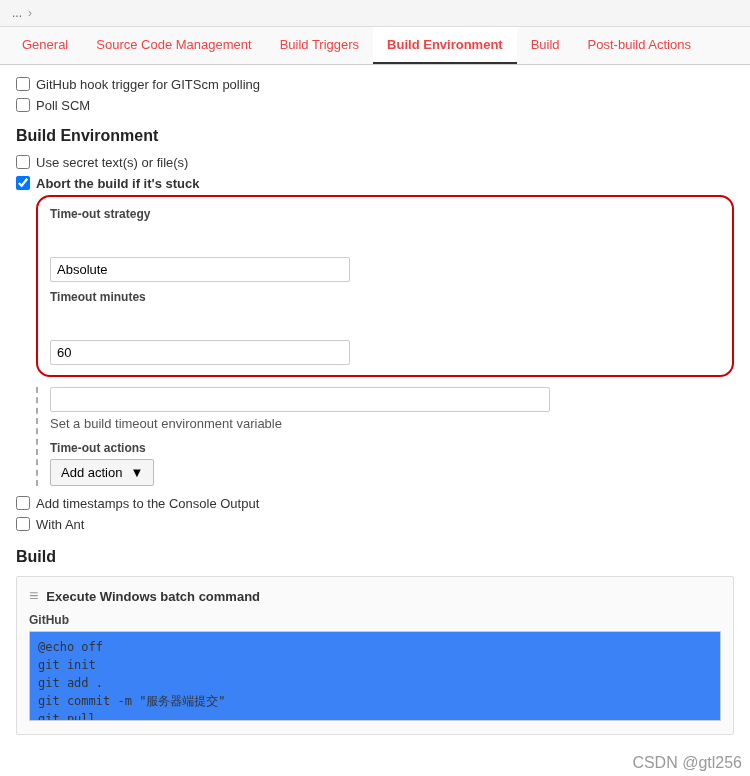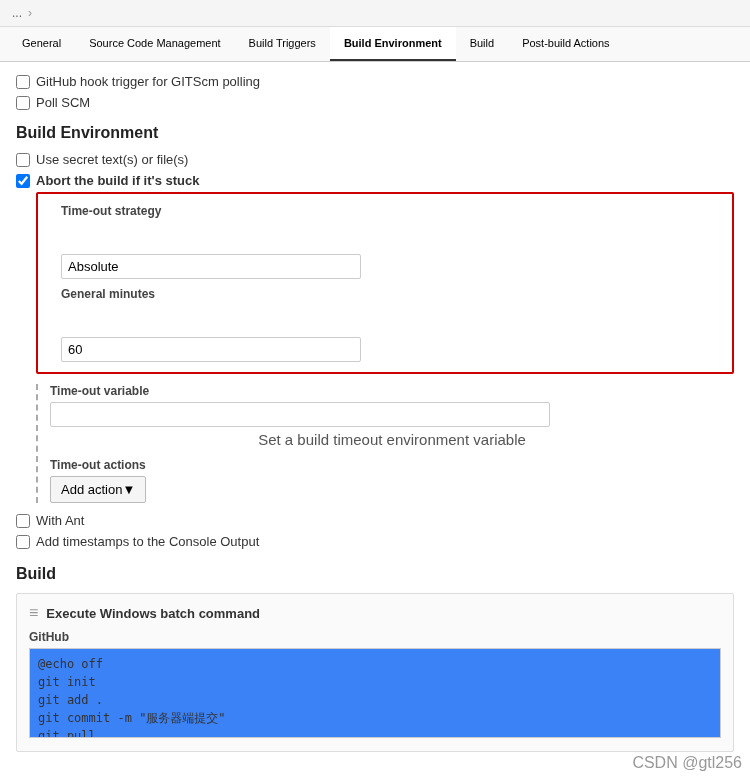--- a/index.html
+++ b/index.html
@@ -32,40 +32,40 @@
     
     .tab-bar {
       display: flex;
       border-bottom: 1px solid #ccc;
       background: #f9f9f9;
       padding: 0 8px;
     }
     .tab {
       padding: 10px 14px;
       cursor: pointer;
-      font-size: 11px;
-      color: #000000;
+      font-size: 13px;
+      color: #ef4444;
       border-bottom: 2px solid transparent;
       white-space: nowrap;
     }
     .tab.active {
       border-bottom: 2px solid #333;
       font-weight: bold;
       background: #fff;
     }
 
     
     .content {
       padding: 12px 16px;
     }
 
     
     .checkbox-row {
       display: flex;
-      align-items: center;
+      align-items: flex-start;
       gap: 6px;
       margin-bottom: 6px;
     }
     .checkbox-row input[type="checkbox"] {
       width: 14px;
       height: 14px;
       cursor: pointer;
     }
     .checkbox-row label {
       font-size: 13px;
@@ -76,22 +76,22 @@
     .section-heading {
       font-size: 16px;
       font-weight: bold;
       margin: 14px 0 10px 0;
       color: #222;
     }
 
     
     .red-border-box {
       border: 2px solid #cc0000;
-      border-radius: 2px;
-      padding: 10px 23px;
+      border-radius: 14px;
+      padding: 10px 12px;
       margin-left: 20px;
       margin-bottom: 10px;
       background: #fff;
     }
 
     
     .dashed-section {
       border-left: 2px dashed #aaa;
       margin-left: 20px;
       padding-left: 12px;
@@ -124,31 +124,30 @@
     .timeout-var-input {
       width: 95%;
       max-width: 500px;
       border: 1px solid #ccc;
       padding: 4px 6px;
       font-size: 13px;
       border-radius: 2px;
     }
 
     .helper-text {
-      font-size: 15px;
+      font-size: 13px;
       color: #555;
       margin-top: 4px;
-      text-align: center;
     }
 
     
     .btn-add-action {
       display: inline-flex;
       align-items: flex-end;
-      gap: 0;
+      gap: 8px;
       border: 1px solid #bbb;
       background: #f5f5f5;
       padding: 5px 10px;
       font-size: 13px;
       cursor: pointer;
       border-radius: 2px;
     }
 
     
     .build-section {
@@ -246,44 +245,43 @@
   </div>
 
   <div class="checkbox-row" style="margin-bottom:4px;">
     <input type="checkbox" id="abort-stuck" checked="" style="">
     <label for="abort-stuck" class="abort-label">Abort the build if it's stuck</label>
   </div>
 
   <div class="red-border-box">
     <div class="field-label">Time-out strategy</div>
     <input class="field-input" type="text" value="Absolute" style="">
-    <div class="field-label" style="margin-top:8px;">General minutes</div>
+    <div class="field-label" style="margin-top:8px;">Timeout minutes</div>
     <input class="field-input" type="text" value="60" style="">
   </div>
 
   <div class="dashed-section">
-    <div class="field-label">Time-out variable</div>
     <input class="timeout-var-input" type="text" style="">
     <div class="helper-text">Set a build timeout environment variable</div>
 
     <div class="field-label" style="margin-top:10px;">Time-out actions</div>
     <button class="btn-add-action">
       <span>Add action</span>
       <span>▼</span>
     </button>
   </div>
 
   <div style="margin-top:10px;">
     <div class="checkbox-row">
+      <input type="checkbox" id="timestamps" style="">
+      <label for="timestamps">Add timestamps to the Console Output</label>
+    </div>
+    <div class="checkbox-row">
       <input type="checkbox" id="with-ant" style="">
       <label for="with-ant">With Ant</label>
-    </div>
-    <div class="checkbox-row">
-      <input type="checkbox" id="timestamps" style="">
-      <label for="timestamps">Add timestamps to the Console Output</label>
     </div>
   </div>
 
   <div class="build-section">
     <div class="section-heading">Build</div>
 
     <div class="execute-block">
       <div class="execute-block-header">
         <span class="drag-handle">≡</span>
         <span>Execute Windows batch command</span>

